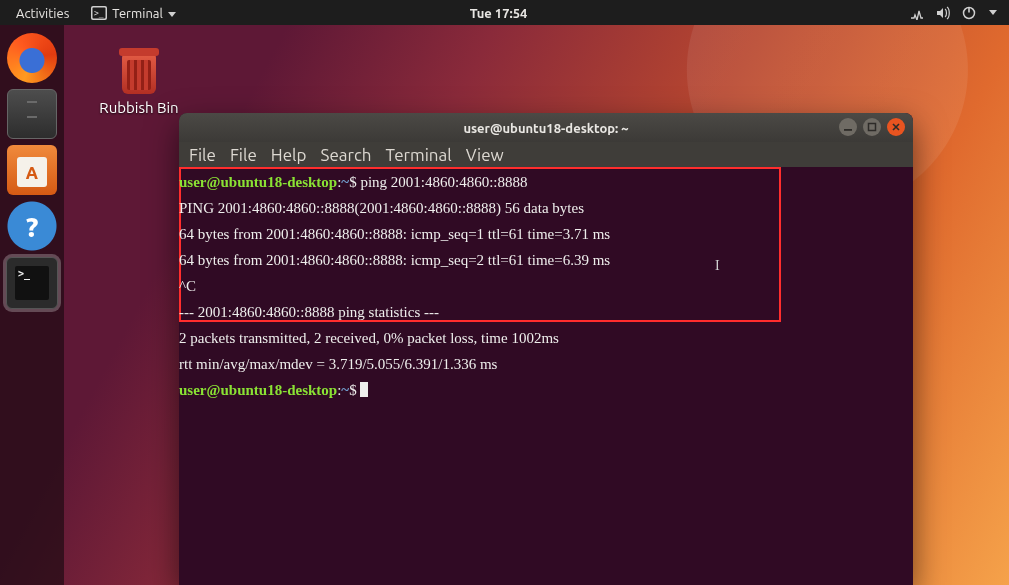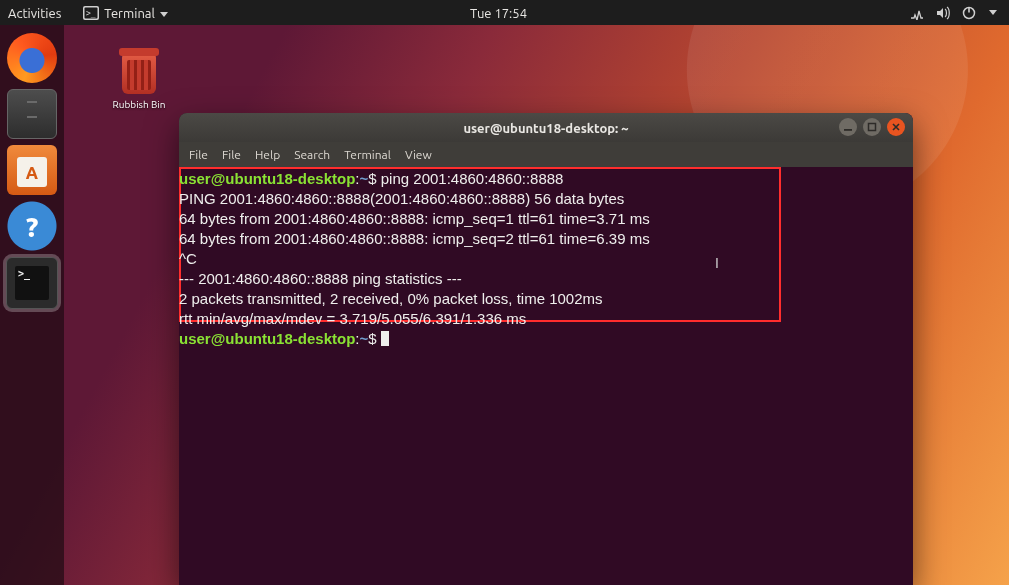--- a/index.html
+++ b/index.html
@@ -6,56 +6,56 @@
   
   .desktop{
     position:absolute;left:0;top:25px;width:1009px;height:560px;
     background:
       radial-gradient(circle at 82% 8%,rgba(255,255,255,.08) 0 140px,transparent 141px),
       radial-gradient(circle at 70% 75%,rgba(0,0,0,.25) 0 180px,transparent 181px),
       linear-gradient(118deg,#5e1836 0 22%,#8a2a3a 38%,#b8472f 58%,#e06a2e 78%,#f5a24a 100%);
   }
   
   .topbar{position:absolute;top:0;left:0;right:0;height:25px;background:#1d1d1d;color:#e8e6e3;display:flex;align-items:center;font-size:13px;z-index:10;}
-  .topbar .left{display:flex;align-items:center;gap:5px;padding-left:8px}
+  .topbar .left{display:flex;align-items:center;gap:5px;padding-left:16px}
   .topbar .ico{display:inline-flex;align-items:center;justify-content:center;width:16px;height:16px}
-  .topbar .center{position:absolute;left:0;right:12px;text-align:center;pointer-events:none;font-weight:400}
+  .topbar .center{position:absolute;left:0;right:12px;text-align:center;pointer-events:none;font-weight:700}
   .topbar .right{margin-left:auto;display:flex;gap:10px;padding-right:12px;align-items:center}
   .tri{width:0;height:0;border-left:4px solid transparent;border-right:4px solid transparent;border-top:5px solid #cfcfcf;display:inline-block;vertical-align:middle;margin-left:2px}
   
   .dock{position:absolute;top:25px;left:0;width:64px;height:560px;background:rgba(28,10,18,.68);z-index:5;padding-top:8px;display:flex;flex-direction:column;align-items:center;gap:6px}
   .dock .app{width:50px;height:50px;border-radius:10px;display:flex;align-items:center;justify-content:center;position:relative}
   .dock .firefox{background:radial-gradient(circle at 50% 55%,#3a6fd6 0 12px,transparent 13px),conic-gradient(from 200deg,#ff9a1f,#ff5a1f,#e23b10,#ff9a1f);border-radius:50%}
   .dock .files{background:linear-gradient(#4d4d4d,#2d2d2d);border-radius:6px;border:1px solid #666;display:flex;flex-direction:column;justify-content:flex-start;gap:3px;padding:6px 5px;box-sizing:border-box}
   .dock .files .drawer{height:12px;background:#b6b6b6;border-radius:2px;position:relative}
   .dock .files .drawer::after{content:"";position:absolute;left:50%;top:50%;width:10px;height:2px;background:#6a6a6a;transform:translate(-50%,-50%)}
   .dock .bag{background:linear-gradient(#f08a3c,#d55a14);border-radius:6px;position:relative}
   .dock .bag::before{content:"";position:absolute;left:10px;right:10px;top:12px;bottom:8px;background:#f5f1ea;border-radius:3px}
   .dock .bag::after{content:"A";position:absolute;left:0;right:0;top:18px;text-align:center;color:#d55a14;font-weight:900;font-size:17px}
   .dock .help{background:radial-gradient(circle,#3a8ad6 0 24px,transparent 25px)}
   .dock .help span{color:#fff;font-weight:800;font-size:28px}
   .dock .term{background:#2b2b2b;border-radius:6px;border:1px solid #555;box-shadow:0 0 0 3px rgba(255,255,255,.25)}
   .dock .term .scr{position:absolute;inset:8px;background:#111;border-radius:2px;color:#eee;font:700 10px/10px monospace;padding:3px}
   .dock .term .scr::before{content:">_";}
   
-  .dicon{position:absolute;text-align:center;color:#fff;font-size:10px;text-shadow:0 1px 2px rgba(0,0,0,.8);width:90px}
+  .dicon{position:absolute;text-align:center;color:#fff;font-size:15px;text-shadow:0 1px 2px rgba(0,0,0,.8);width:90px}
   .trash{background:linear-gradient(#e25b44,#b22f23);width:34px;height:40px;border-radius:4px 4px 6px 6px;margin:0 auto 5px;position:relative}
   .trash::before{content:"";position:absolute;top:-6px;left:-3px;right:-3px;height:8px;background:#c43b2d;border-radius:3px}
   .trash::after{content:"";position:absolute;inset:6px 5px 4px;background:repeating-linear-gradient(90deg,#932016 0 3px,#c43b2d 3px 7px);border-radius:2px}
   
   .win{position:absolute;left:179px;top:113px;width:734px;height:472px;background:#300a24;border-radius:8px 8px 0 0;box-shadow:0 12px 32px rgba(0,0,0,.55);z-index:6;display:flex;flex-direction:column;overflow:hidden}
   .win .titlebar{height:29px;background:linear-gradient(#4b4945,#3c3a37);display:flex;align-items:center;justify-content:center;color:#e9e7e3;font-size:13px;font-weight:600;position:relative}
   .win .wbtns{position:absolute;right:8px;top:5px;display:flex;gap:6px}
   .wbtn{width:18px;height:18px;border-radius:50%;display:flex;align-items:center;justify-content:center;font-size:11px;color:#2d2b28}
   .wbtn.min{background:#6f6b64}
   .wbtn.max{background:#6f6b64}
   .wbtn.close{background:#e95420}
-  .win .menubar{height:25px;background:#3f3d39;display:flex;align-items:center;gap:14px;padding:0 10px;color:#ddd9d2;font-size:12px}
+  .win .menubar{height:25px;background:#3f3d39;display:flex;align-items:center;gap:14px;padding:0 10px;color:#ddd9d2;font-size:17px}
   .win .menubar span{cursor:default}
-  .termbody{flex:1;position:relative;font-family:Liberation Sans, sans-serif;font-size:15px;line-height:20px;color:#eeeeec}
+  .termbody{flex:1;position:relative;font-family:Liberation Serif, serif;font-size:15px;line-height:26px;color:#eeeeec}
   .hlbox{position:absolute;left:0;top:0;width:602px;height:155px;border:2px solid #ff2d2d;box-sizing:border-box}
   .lines{position:absolute;left:0;top:2px;right:6px;white-space:pre}
   .u{color:#8ae234;font-weight:700}
   .h{color:#729fcf;font-weight:700}
   .p{color:#eeeeec}
   .cursor{display:inline-block;width:8px;height:15px;background:#eeeeec;vertical-align:-2px}
   .ibeam{position:absolute;color:#cfcfcf;font-size:14px}
 </style>
 </head>
 <body>

